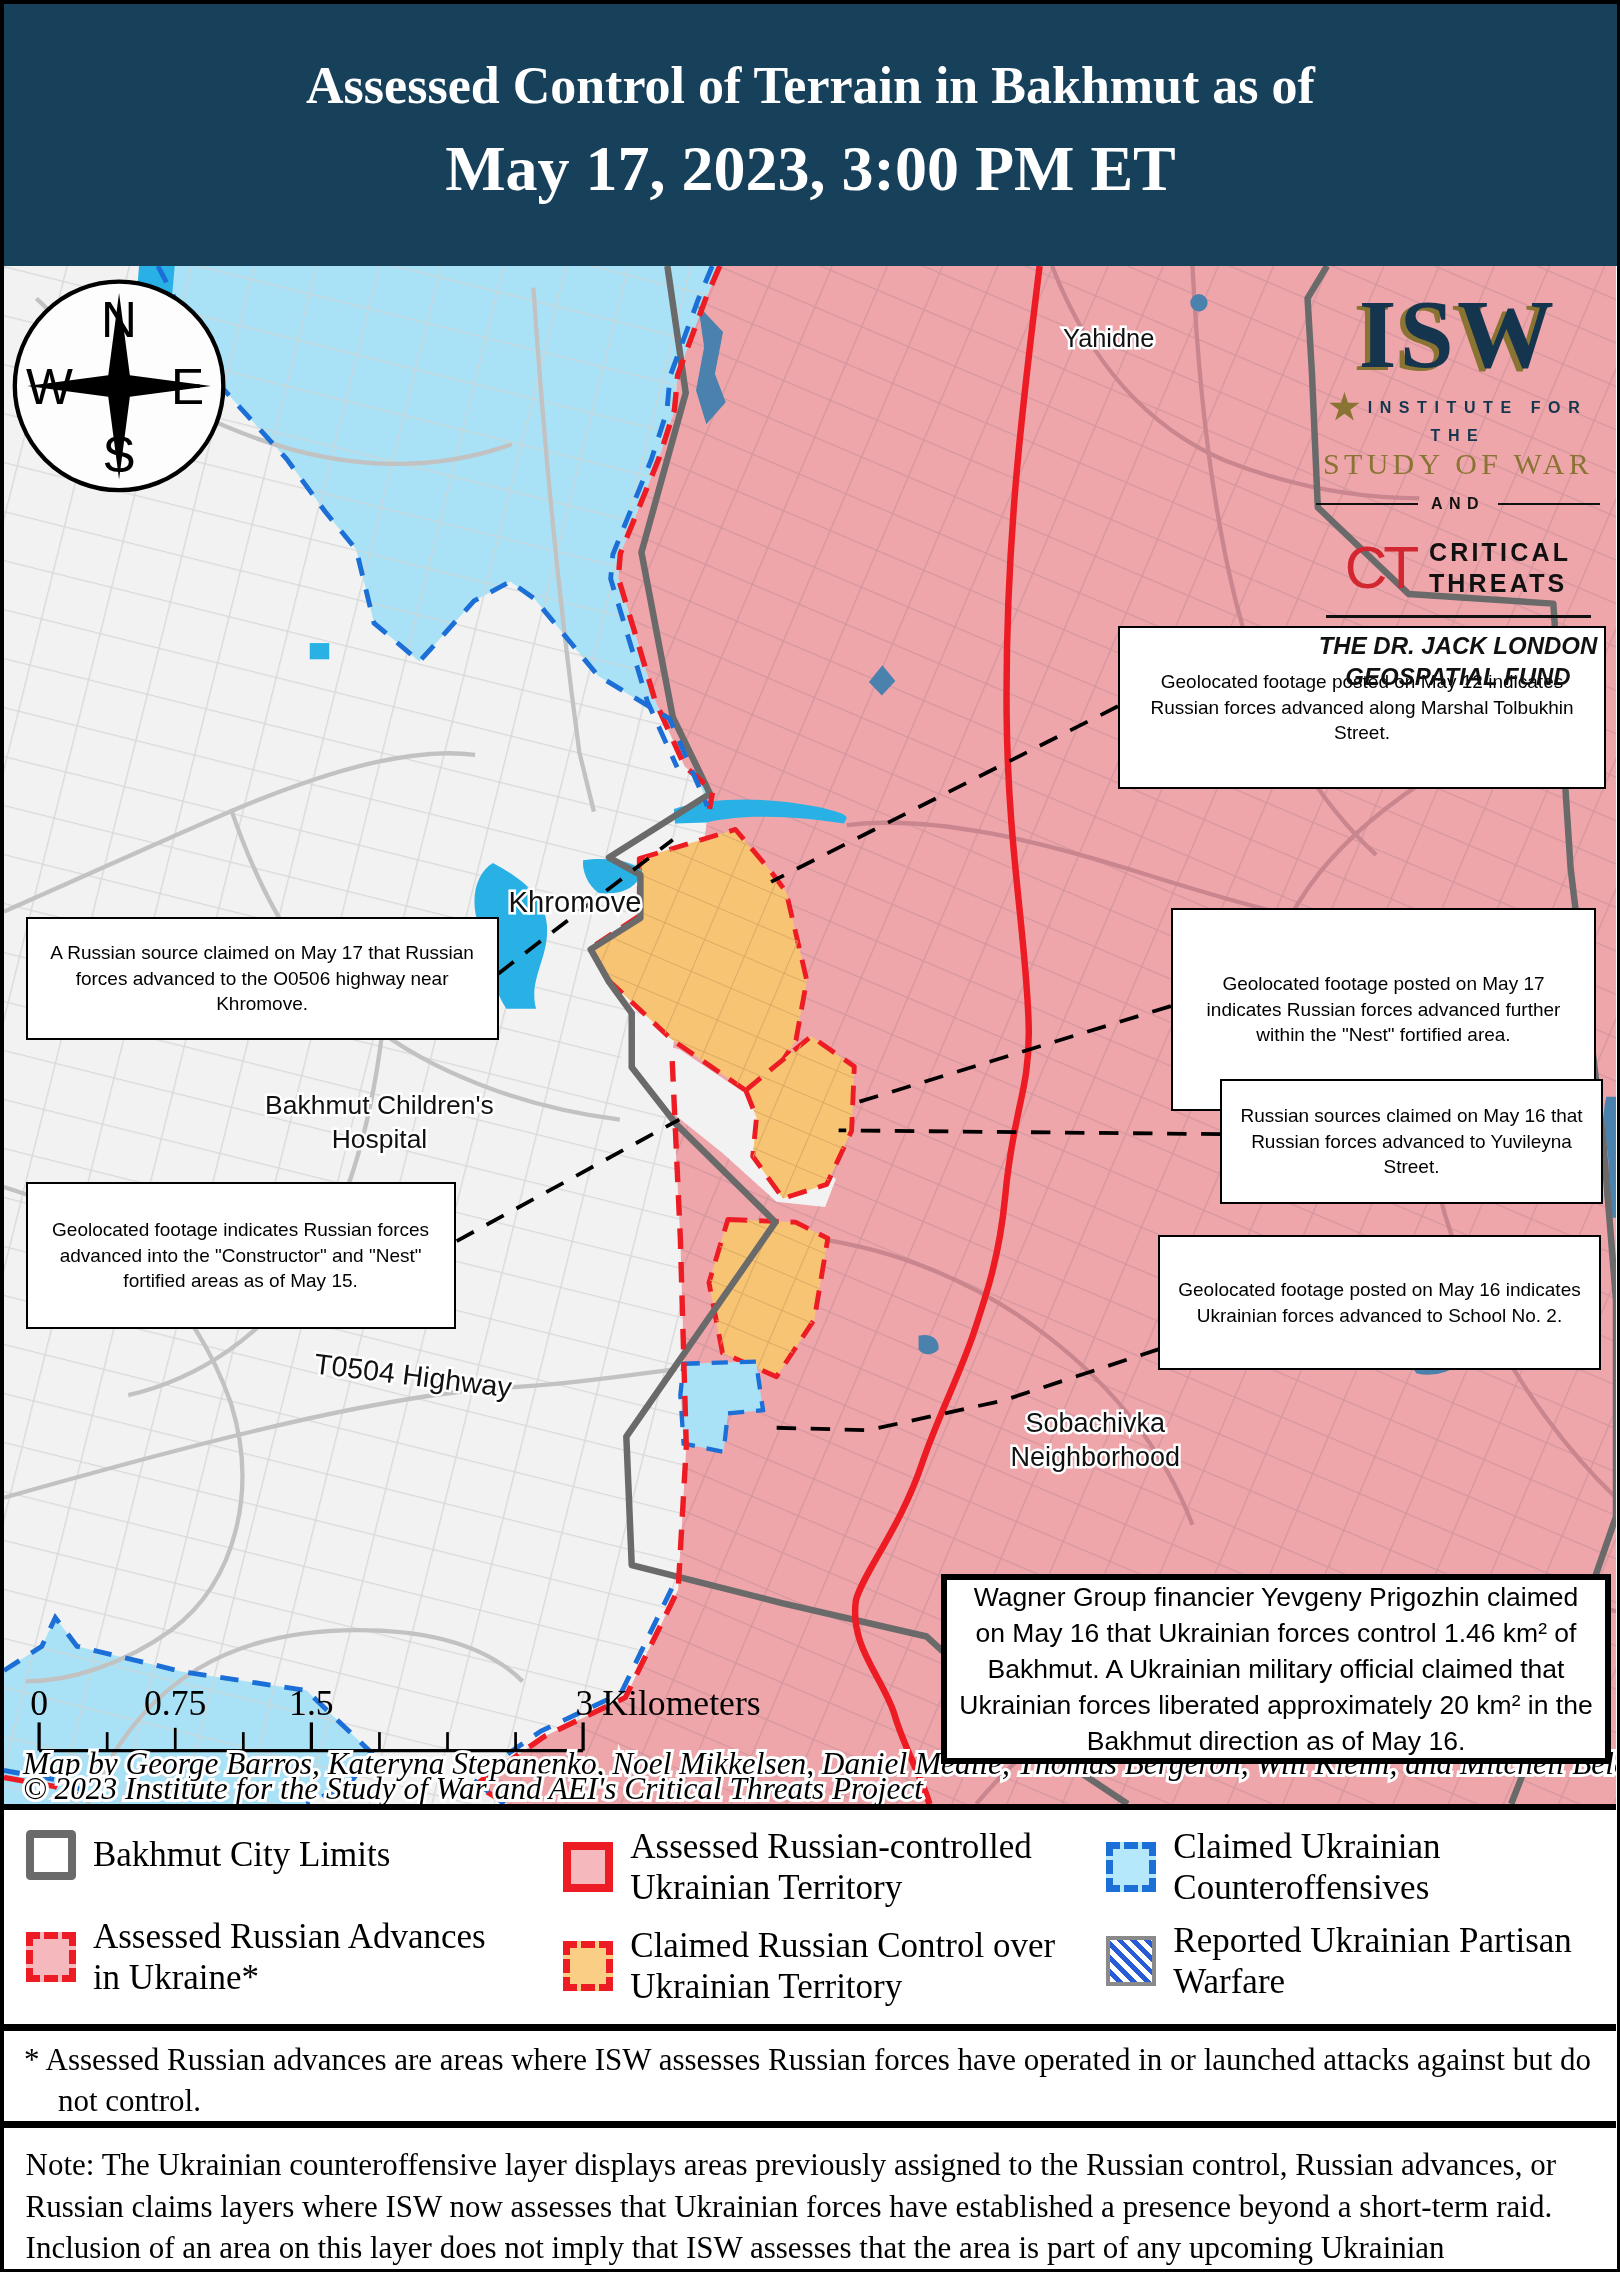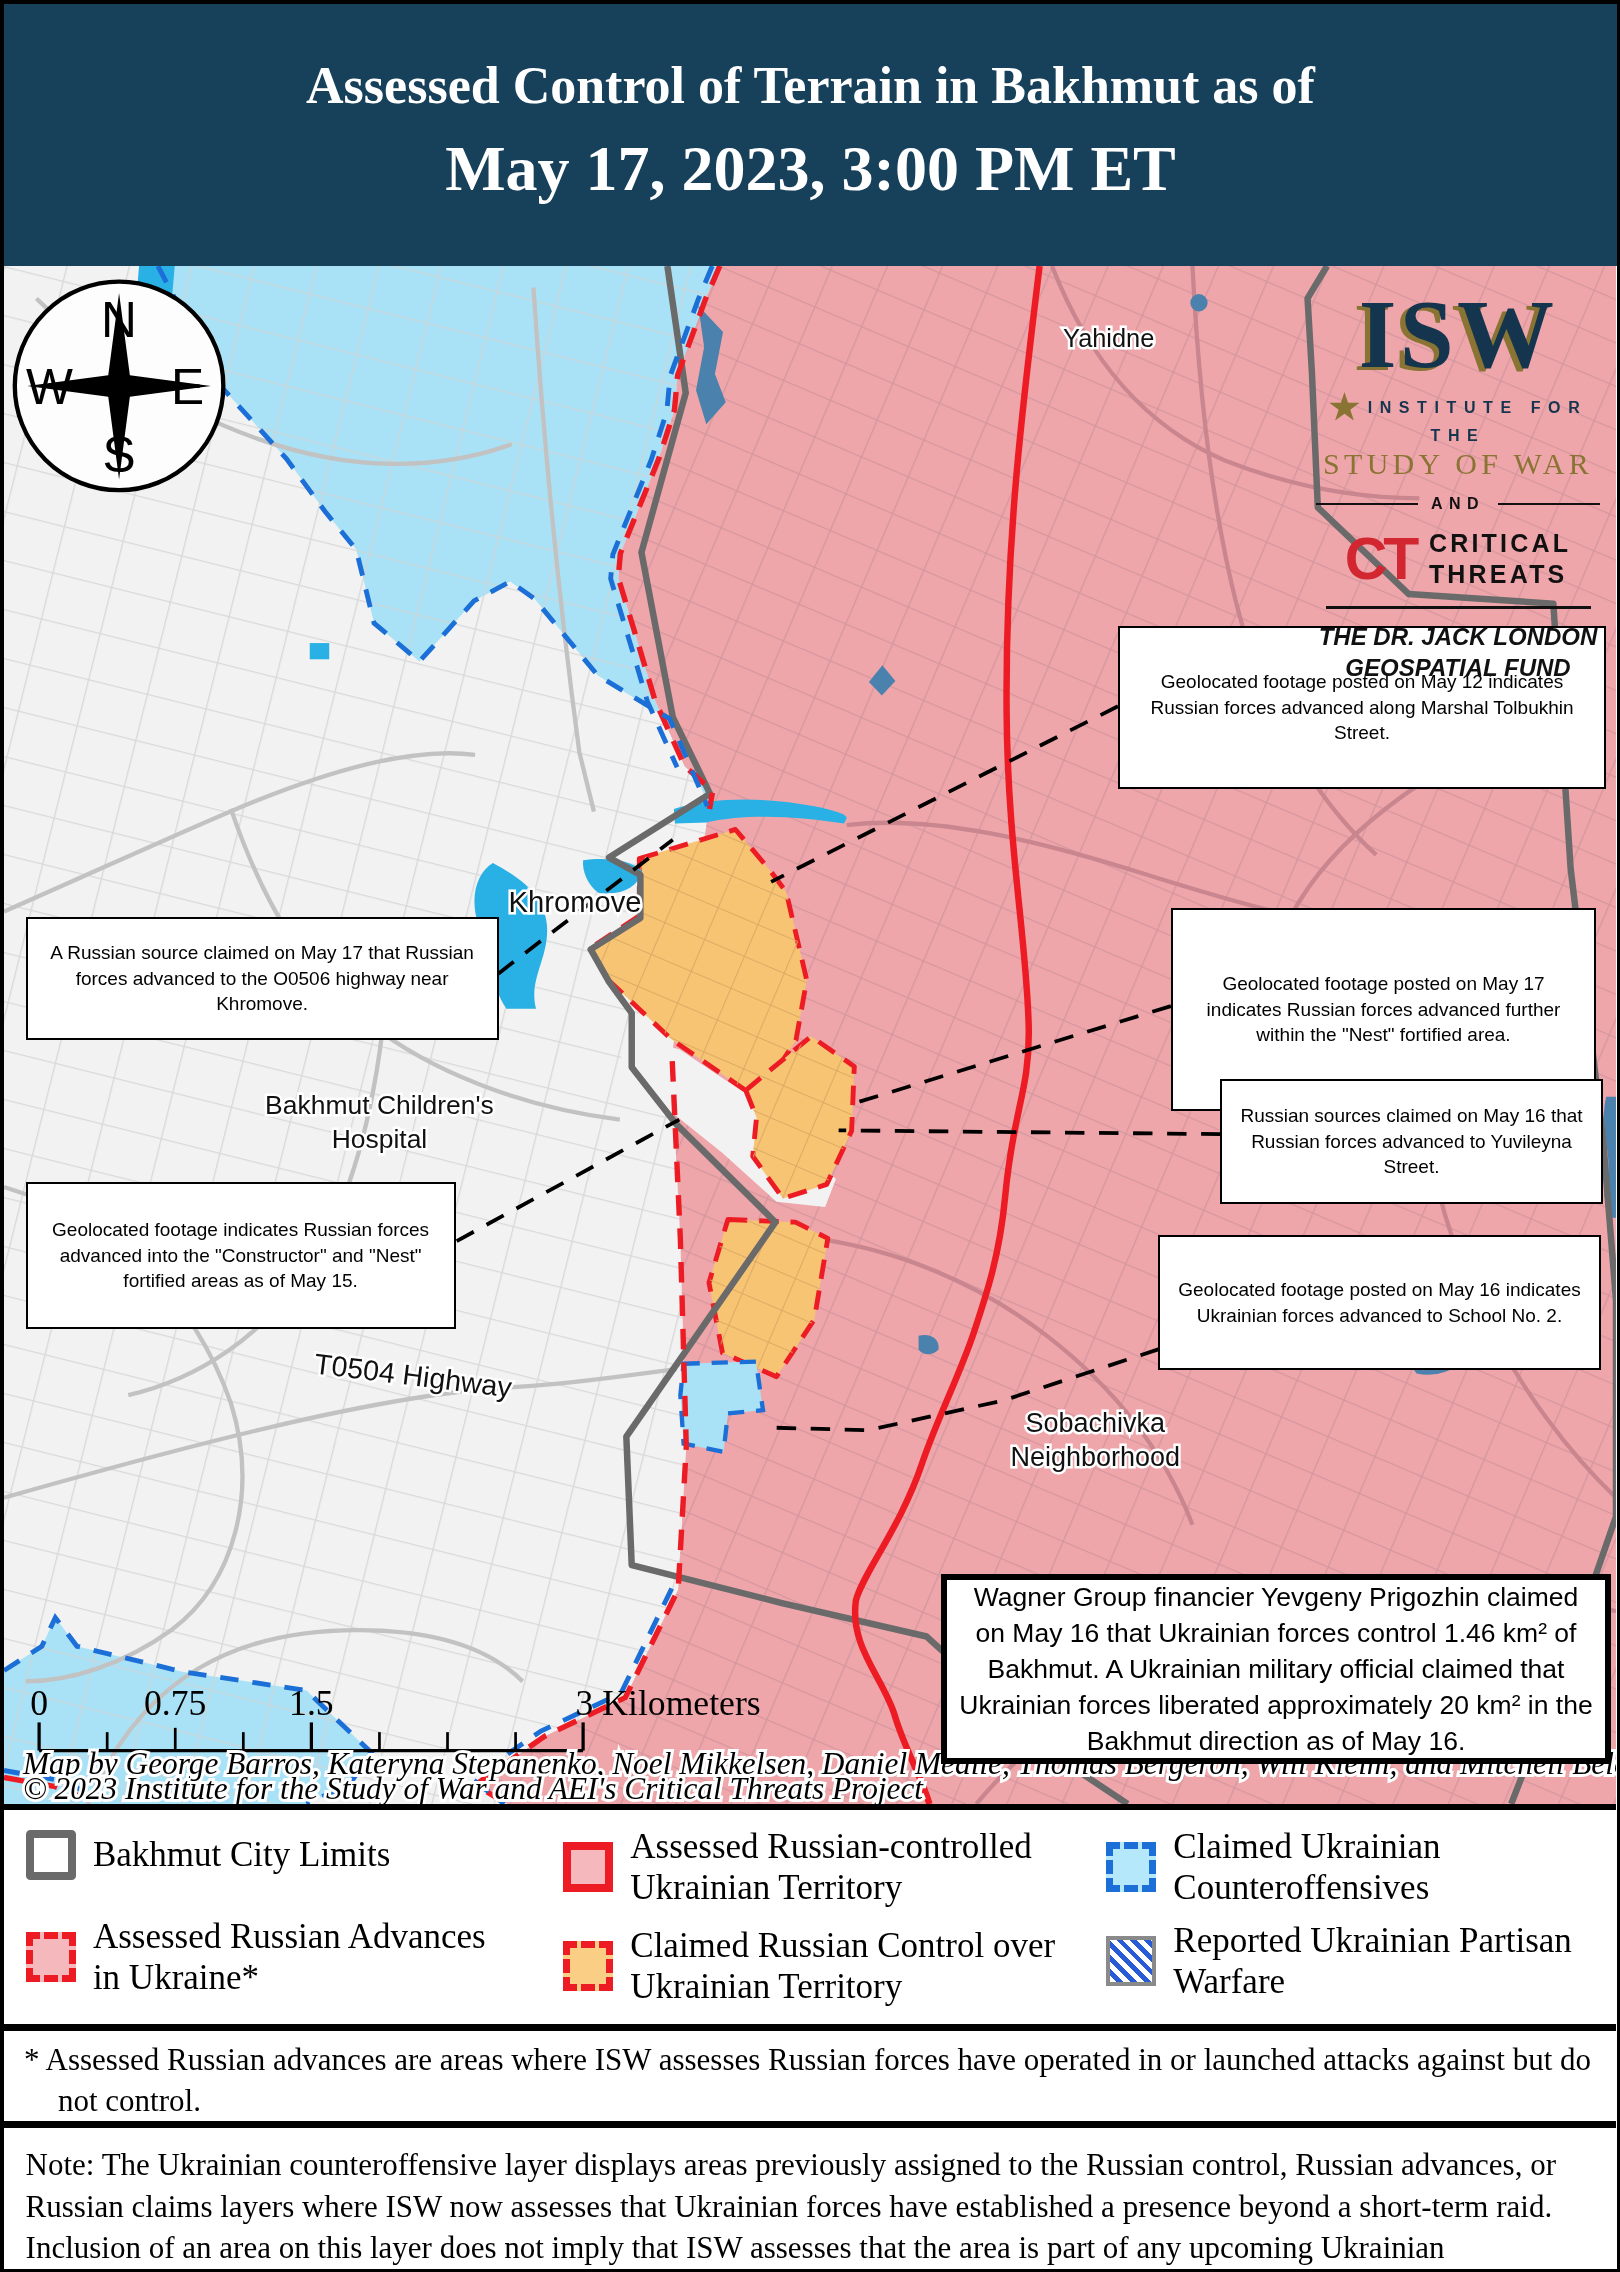--- a/index.html
+++ b/index.html
@@ -24,26 +24,26 @@
       display:flex;align-items:center;justify-content:center;text-align:center;padding:7.6px 10.8px;}
   .cb.big{border-width:6.5px;font-size:26.5px;}
   
   .logo{position:absolute;left:1296px;top:19.5px;width:316px;text-align:center;color:#14354d;}
   .logo .isw{font-family:"Liberation Serif",serif;font-weight:bold;font-size:97px;line-height:1;
              letter-spacing:3.2px;color:#14354d;text-shadow:-5.4px 3.2px 0 #8a7434;}
   .logo .inst{margin-top:4.3px;font-family:"Liberation Sans",sans-serif;font-weight:bold;font-size:16px;
               letter-spacing:7.6px;color:#14354d;}
   .logo .star{color:#8a7434;font-size:35px;vertical-align:-6.5px;letter-spacing:0;margin-right:7.6px;}
   .logo .study{font-family:"Liberation Serif",serif;font-size:30px;letter-spacing:4.3px;color:#8a7434;margin-top:2.2px;}
-  .logo .androw{display:flex;align-items:center;gap:13px;margin:14px 16px 15px 16px;}
+  .logo .androw{display:flex;align-items:center;gap:13px;margin:14px 16px 24px 16px;}
   .logo .androw .rule{flex:1;height:2.2px;background:#111;}
   .logo .androw .and{font-family:"Liberation Sans",sans-serif;font-weight:bold;font-size:16px;
                      letter-spacing:6.5px;color:#111;}
   .logo .ctrow{display:flex;align-items:center;justify-content:center;gap:14px;}
-  .logo .ct{font-family:"Liberation Sans",sans-serif;font-weight:700;font-size:59px;color:#d22730;
+  .logo .ct{font-family:"Liberation Sans",sans-serif;font-weight:400;font-size:59px;color:#d22730;
             letter-spacing:-4.3px;line-height:1;}
   .logo .ctxt{text-align:left;font-family:"Liberation Sans",sans-serif;font-weight:bold;font-size:25px;
               letter-spacing:3.2px;color:#111;line-height:1.25;}
   .logo .fundrule{width:265px;height:2.2px;background:#111;margin:16px auto 12px auto;}
   .logo .fund{font-family:"Liberation Sans",sans-serif;font-weight:bold;font-style:italic;
               font-size:24px;color:#111;line-height:1.3;}
   
   .legendsec{position:absolute;left:0;top:1800px;width:1612px;height:227px;background:#fff;
              border-top:6.5px solid #000;border-bottom:7.6px solid #000;box-sizing:border-box;}
   .li{position:absolute;display:flex;align-items:center;gap:17.3px;font-size:35px;line-height:1.18;color:#000;}

